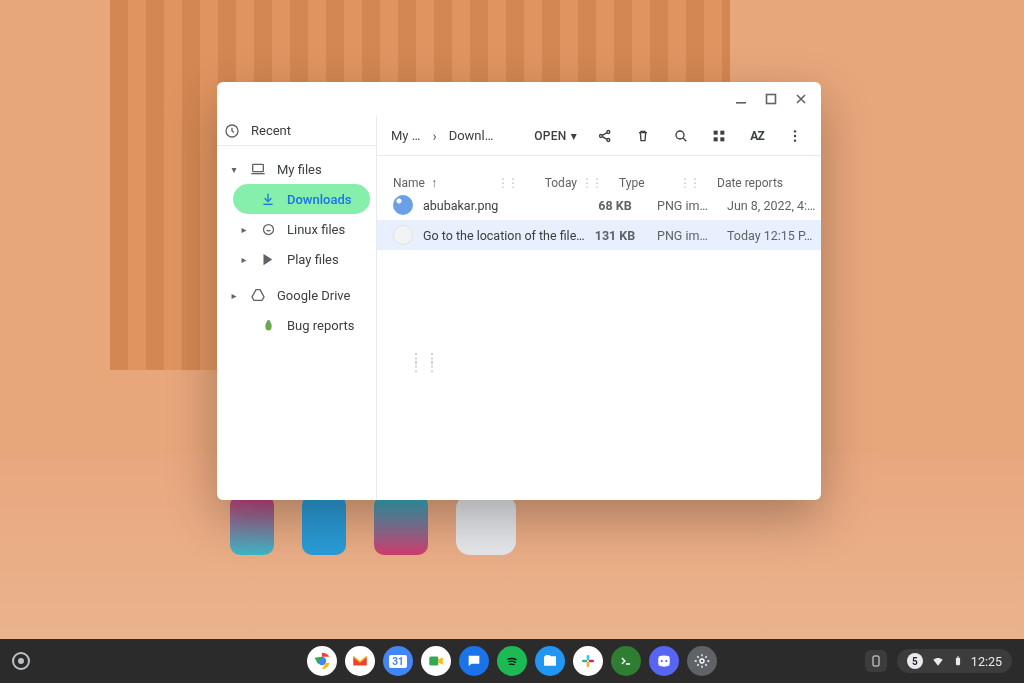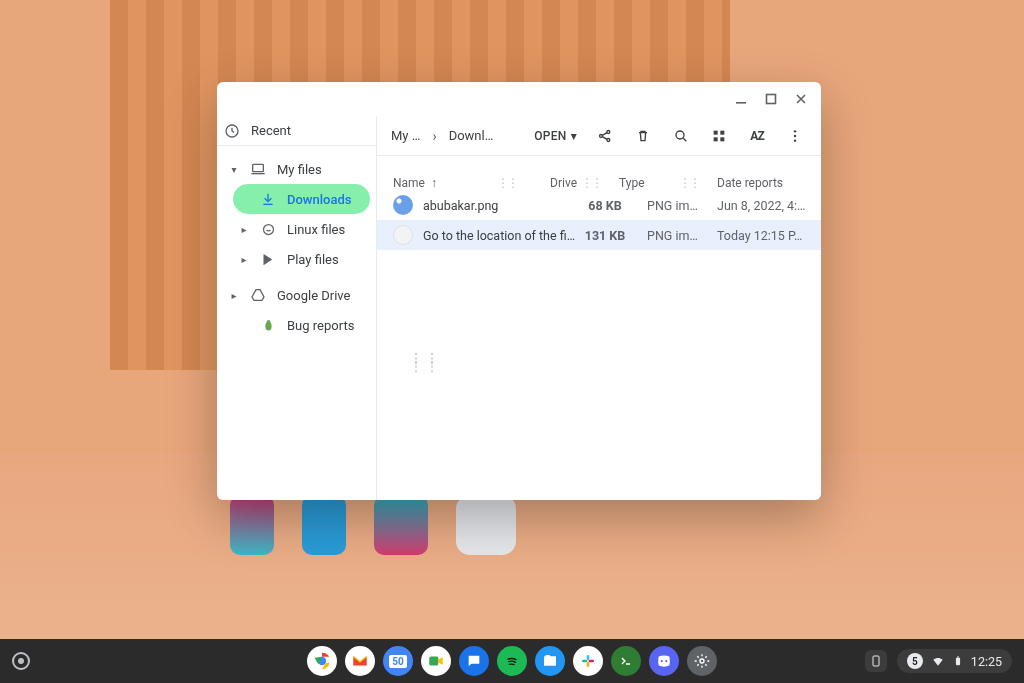--- a/index.html
+++ b/index.html
@@ -44,21 +44,21 @@
   .toolbar .grow{flex:1;}
 
   .cols{display:flex;align-items:flex-end;height:34px;padding:0 10px 0 16px;font-size:12px;color:#5f6368;}
   .cols .cname{flex:1;display:flex;align-items:center;gap:6px;}
   .cols .csize{width:56px;text-align:right;}
   .cols .ctype{width:70px;padding-left:14px;}
   .cols .cdate{width:108px;padding-left:14px;}
   .grip{color:#bdc1c6;font-size:12px;letter-spacing:-2px;padding:0 4px;cursor:col-resize;}
 
   .rows{flex:1;overflow:auto;}
-  .row{display:flex;align-items:center;height:30px;padding:0 10px 0 16px;font-size:12.5px;color:#3c4043;cursor:pointer;}
+  .row{display:flex;align-items:center;height:30px;padding:0 0 0 16px;font-size:12.5px;color:#3c4043;cursor:pointer;}
   .row .thumb{width:20px;height:20px;border-radius:50%;margin-right:10px;flex-shrink:0;}
   .row .rname{flex:1;overflow:hidden;text-overflow:ellipsis;white-space:nowrap;}
   .row .rsize{width:56px;text-align:center;color:#5f6368;font-weight:bold;}
   .row .rtype{width:70px;padding-left:14px;color:#5f6368;overflow:hidden;text-overflow:ellipsis;white-space:nowrap;}
   .row .rdate{width:108px;padding-left:14px;color:#5f6368;overflow:hidden;text-overflow:ellipsis;white-space:nowrap;}
   .row.sel{background:#e8f0fe;}
   .thumb.t0{background:radial-gradient(circle at 30% 30%,#fff 2px,#6aa0e8 3px 100%);}
   .thumb.t1{background:#f1f3f4;border:1px solid #e0e0e0;}
 
   .dragdots{position:absolute;left:192px;top:272px;color:#bdc1c6;font-size:14px;letter-spacing:2px;line-height:8px;cursor:grab;}
@@ -232,21 +232,21 @@
             </svg>
           </div>
       </div>
 
       <div class="cols">
         <div class="cname">
           <span>Name</span>
           <span style="color:#5f6368;">↑</span>
         </div>
         <span class="grip">⋮⋮</span>
-        <div class="csize">Drive</div>
+        <div class="csize">Today</div>
         <span class="grip">⋮⋮</span>
         <div class="ctype">Type</div>
         <span class="grip">⋮⋮</span>
         <div class="cdate">Date reports</div>
       </div>
 
       <div class="rows">
         <div class="row">
           <div class="thumb t0"></div>
           <div class="rname">abubakar.png</div>
@@ -279,21 +279,21 @@
           <path d="M12 22l4.5-8H21a10 10 0 0 1-9 8z" fill="#fbbc04"></path>
         </svg>
       </div>
     <div class="app" style="background:#fff;">
         <svg width="18" height="18" viewBox="0 0 24 24">
           <path d="M3 6l9 7 9-7v12H3z" fill="#ea4335"></path>
           <path d="M3 6l9 7 9-7" fill="none" stroke="#fbbc04" stroke-width="2"></path>
         </svg>
       </div>
     <div class="app" style="background:#4285f4;">
-        <span style="background:#fff;color:#4285f4;font-size:10px;font-weight:700;padding:1px 3px;border-radius:2px;">50</span>
+        <span style="background:#fff;color:#4285f4;font-size:10px;font-weight:700;padding:1px 3px;border-radius:2px;">31</span>
       </div>
     <div class="app" style="background:#fff;">
         <svg width="18" height="18" viewBox="0 0 24 24">
           <rect x="3" y="6" width="12" height="12" rx="2" fill="#34a853"></rect>
           <path d="M15 10l6-3v10l-6-3z" fill="#fbbc04"></path>
         </svg>
       </div>
     <div class="app" style="background:#1a73e8;">
         <svg width="16" height="16" viewBox="0 0 24 24" fill="#fff">
           <path d="M4 4h16v12H8l-4 4z"></path>

